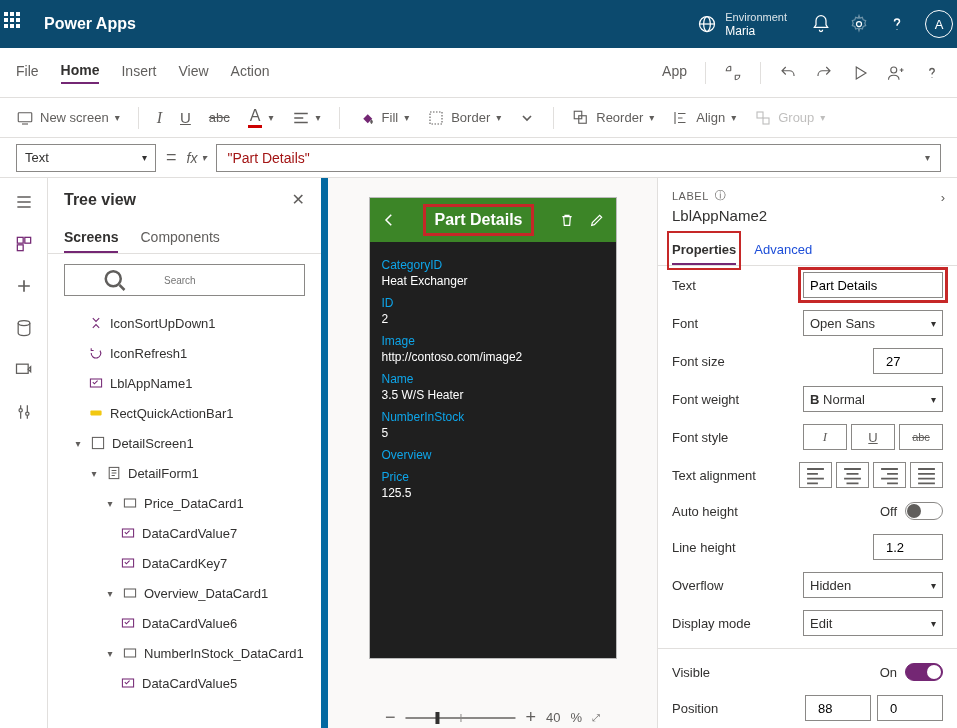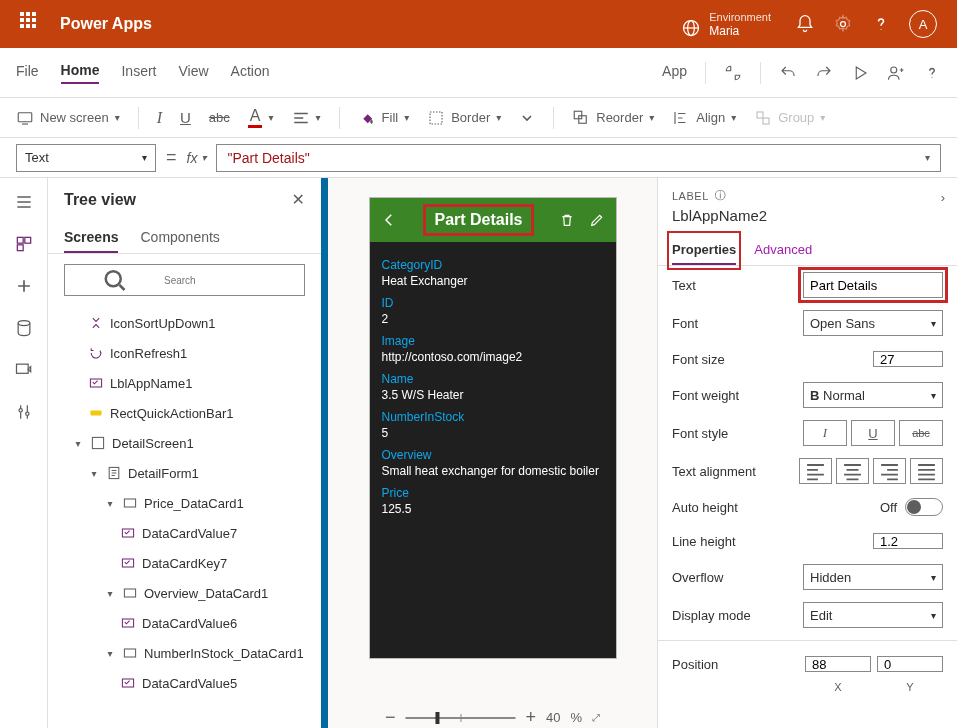--- a/index.html
+++ b/index.html
@@ -1,22 +1,22 @@
 <!DOCTYPE html>
 <html><head>
 <meta charset="utf-8">
 <style>
 * { box-sizing: border-box; margin: 0; padding: 0; font-family: "Segoe UI", -apple-system, sans-serif; }
 body { width: 957px; height: 728px; overflow: hidden; background: #fff; font-size: 13px; color: #323130; }
-.header { height: 48px; background: #c2410c; color: #fff; display: flex; align-items: center; padding: 0 20px; }
+.header { height: 48px; background: #0c4a6e; color: #fff; display: flex; align-items: center; padding: 0 4px; }
 .waffle { width: 24px; height: 24px; display: grid; grid-template-columns: repeat(3,4px); grid-template-rows: repeat(3,4px); gap: 2px; margin-right: 16px; cursor: pointer; }
 .waffle span { background: #fff; }
 .app-title { font-size: 16px; font-weight: 600; flex: 0 0 auto; }
 .header-spacer { flex: 1; }
-.env-block { display: flex; align-items: flex-end; gap: 8px; margin-right: 24px; }
+.env-block { display: flex; align-items: center; gap: 8px; margin-right: 24px; }
 .env-texts { font-size: 12px; line-height: 14px; }
 .env-lbl { opacity: .85; font-size: 11px; }
 .header-icons { display: flex; gap: 18px; align-items: center; }
 .hicon { width: 20px; height: 20px; cursor: pointer; display: flex; align-items: center; justify-content: center; }
 .avatar { width: 28px; height: 28px; border-radius: 50%; border: 1px solid #fff; display: flex; align-items: center; justify-content: center; font-size: 13px; }
 
 .menubar { height: 50px; border-bottom: 1px solid #e1dfdd; display: flex; align-items: center; padding: 0 16px; gap: 22px; }
 .menu-item { font-size: 14px; color: #605e5c; cursor: pointer; padding-bottom: 4px; }
 .menu-item.active { color: #323130; font-weight: 600; border-bottom: 2px solid #742774; }
 .menubar .right { margin-left: auto; display: flex; gap: 18px; align-items: center; }
@@ -72,29 +72,29 @@
 .zoom-track { width: 110px; height: 2px; background: #8a8886; position: relative; }
 .zoom-thumb { position: absolute; top: -5px; width: 4px; height: 12px; background: #323130; }
 .zoom-tick { position: absolute; top: -3px; width: 1px; height: 8px; background: #8a8886; }
 
 .props { width: 300px; border-left: 1px solid #e1dfdd; display: flex; flex-direction: column; overflow: hidden; }
 .props-head { padding: 10px 14px 6px; }
 .props-type { font-size: 11px; color: #605e5c; letter-spacing: .5px; display: flex; align-items: center; gap: 6px; }
 .props-name { font-size: 15px; margin-top: 4px; }
 .props-caret { position: absolute; right: 12px; top: 12px; color: #605e5c; cursor: pointer; }
 .props-tabs { display: flex; gap: 18px; padding: 0 14px; border-bottom: 1px solid #e1dfdd; margin-top: 6px; }
-.props-tab { font-size: 13px; padding: 6px 0; cursor: pointer; color: #a21caf; }
+.props-tab { font-size: 13px; padding: 6px 0; cursor: pointer; color: #1d4ed8; }
 .props-tab.active { color: #323130; font-weight: 600; border-bottom: 2px solid #742774; outline: 2px solid #c62828; outline-offset: 3px; }
 .props-body { flex: 1; overflow-y: auto; }
 .prop-row { display: flex; align-items: center; justify-content: space-between; padding: 6px 14px; min-height: 34px; font-size: 13px; }
 .prop-row .lbl { color: #323130; }
 .prop-ctrl { width: 140px; }
 .txt-input { width: 100%; height: 26px; border: 1px solid #8a8886; padding: 0 6px; font-size: 13px; }
 .txt-input.highlight { outline: 3px solid #c62828; outline-offset: 2px; }
-.num-input { width: 70px; height: 16px; border: 1px solid #8a8886; padding: 0 6px; font-size: 13px; text-align: left; }
+.num-input { width: 70px; height: 26px; border: 1px solid #8a8886; padding: 0 12px; font-size: 13px; text-align: left; }
 .sel { width: 100%; height: 26px; border: 1px solid #8a8886; padding: 0 6px; font-size: 13px; display: flex; align-items: center; justify-content: space-between; background: #fff; cursor: pointer; }
 .btn-row { display: flex; gap: 4px; }
 .style-btn { width: 44px; height: 26px; border: 1px solid #8a8886; background: #fff; display: flex; align-items: center; justify-content: center; cursor: pointer; color: #605e5c; }
 .align-row .style-btn { width: 33px; }
 .toggle { width: 38px; height: 18px; border-radius: 9px; background: #fff; border: 1px solid #8a8886; position: relative; cursor: pointer; }
 .toggle.on { background: #742774; border-color: #742774; }
 .toggle .knob { position: absolute; top: 1px; width: 14px; height: 14px; border-radius: 50%; background: #605e5c; }
 .toggle.on .knob { background: #fff; right: 1px; }
 .toggle .knob.off { left: 1px; }
 .toggle-wrap { display: flex; align-items: center; gap: 8px; }
@@ -487,21 +487,20 @@
         <div class="field-val">Heat Exchanger</div>
         <div class="field-lbl">ID</div>
         <div class="field-val">2</div>
         <div class="field-lbl">Image</div>
         <div class="field-val">http://contoso.com/image2</div>
         <div class="field-lbl">Name</div>
         <div class="field-val">3.5 W/S Heater</div>
         <div class="field-lbl">NumberInStock</div>
         <div class="field-val">5</div>
         <div class="field-lbl">Overview</div>
-        <div class="field-val">Small heat exchanger for domestic boiler</div>
         <div class="field-lbl">Price</div>
         <div class="field-val">125.5</div>
       </div>
     </div>
     <div class="zoom-ctrl">
       <span style="font-size:18px;cursor:pointer">−</span>
       <div class="zoom-track">
         <div class="zoom-tick" style="left:55px"></div>
         <div class="zoom-thumb" style="left:30px"></div>
       </div>
@@ -621,20 +620,29 @@
         <span class="lbl">Display mode</span>
         <div class="prop-ctrl">
             <div class="sel">
               <span>Edit</span>
               <span class="tb-chev">▾</span>
             </div>
           </div>
       </div>
       <div class="divider-h"></div>
       <div class="prop-row">
+        <span class="lbl">Visible</span>
+        <div class="toggle-wrap">
+          <span>On</span>
+          <div class="toggle on">
+              <div class="knob"></div>
+            </div>
+        </div>
+      </div>
+      <div class="prop-row">
         <span class="lbl">Position</span>
         <div class="pair-inputs">
           <input class="num-input" value="88" style="">
           <input class="num-input" value="0" style="">
         </div>
       </div>
       <div class="pair-sub">
           <span>X</span>
           <span>Y</span>
         </div>

